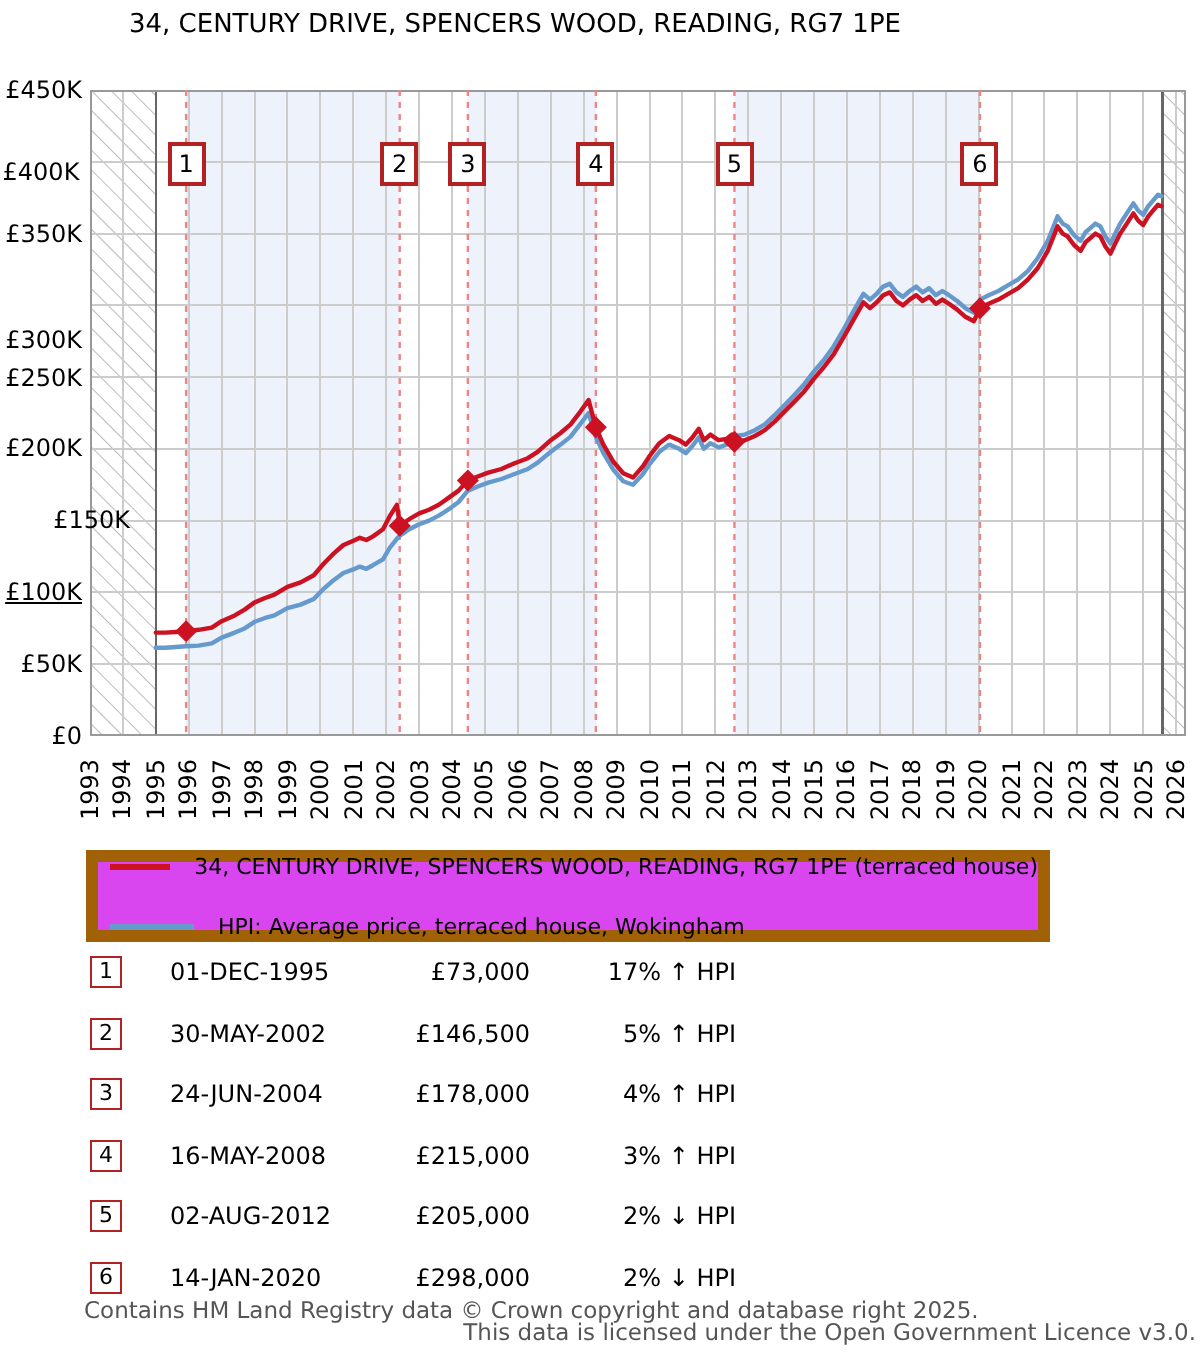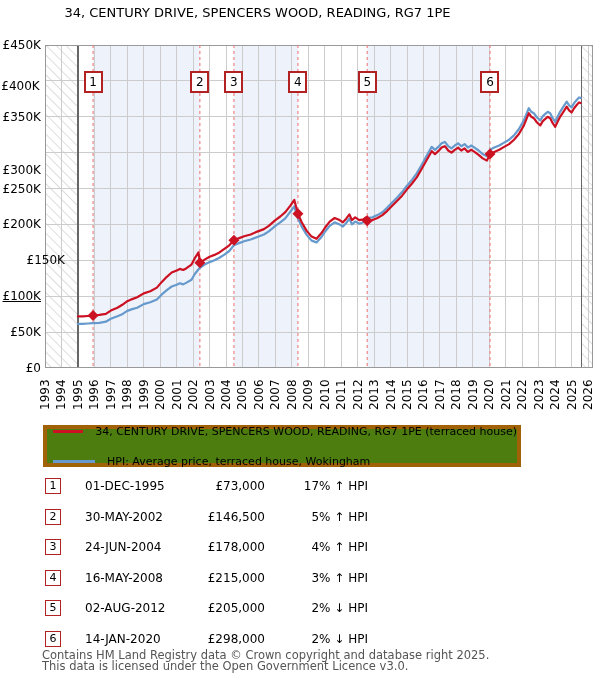--- a/index.html
+++ b/index.html
@@ -15,38 +15,38 @@
   .salebox{
     position:absolute;width:15px;height:18px;border:2px solid #b22222;background:#fff;
     font-size:12px;line-height:18px;text-align:center;color:#000;z-index:5;
   }
   .ylab{position:absolute;left:0;width:41px;height:16px;line-height:16px;text-align:right;font-size:12px;}
   .xlab{
     position:absolute;top:374px;width:16px;height:36px;font-size:12px;line-height:16px;
     writing-mode:vertical-rl;transform:rotate(180deg);text-align:left;
   }
   .legend{
-    position:absolute;left:43px;top:425px;width:470px;height:34px;border:4px solid #a16207;
-    background:#4d7c0f;display:flex;flex-direction:column;justify-content:center;gap:17px;
+    position:absolute;left:43px;top:425px;width:470px;height:34px;border:6px solid #a16207;
+    background:#d946ef;display:flex;flex-direction:column;justify-content:center;gap:17px;
   }
   .legend-row{display:flex;align-items:center;height:15px;}
   .leg-sample{display:inline-block;width:42px;height:0;border-top:3px solid #000;margin-left:6px;margin-right:12px;}
   .legend-row span.leg-label{font-size:11px;white-space:nowrap;}
   .sales-table{position:absolute;left:0;top:471px;width:600px;}
   .trow{position:relative;height:30.5px;display:flex;align-items:center;}
   .numbox{
     margin-left:45px;width:14px;height:14px;border:1.5px solid #b22222;background:#fff;
     font-size:11px;line-height:14px;text-align:center;flex:0 0 auto;
   }
   .tdate{margin-left:24px;width:100px;font-size:12px;}
   .tprice{width:80px;font-size:12px;text-align:right;}
   .tdelta{width:103px;font-size:12px;text-align:right;white-space:pre;}
   .footer-line{position:absolute;left:42px;width:556px;font-size:11.5px;line-height:11px;color:#555;}
   #footer1{top:650px;}
-  #footer2{top:661px;}
+  #footer2{top:661px;text-align:right;}
 </style>
 </head>
 <body>
 
 <div class="stage">
 
   <div class="title-line" id="title1">34, CENTURY DRIVE, SPENCERS WOOD, READING, RG7 1PE</div>
 
   <div class="plot">
     <svg id="plot-svg" width="548" height="323" xmlns="http://www.w3.org/2000/svg">

